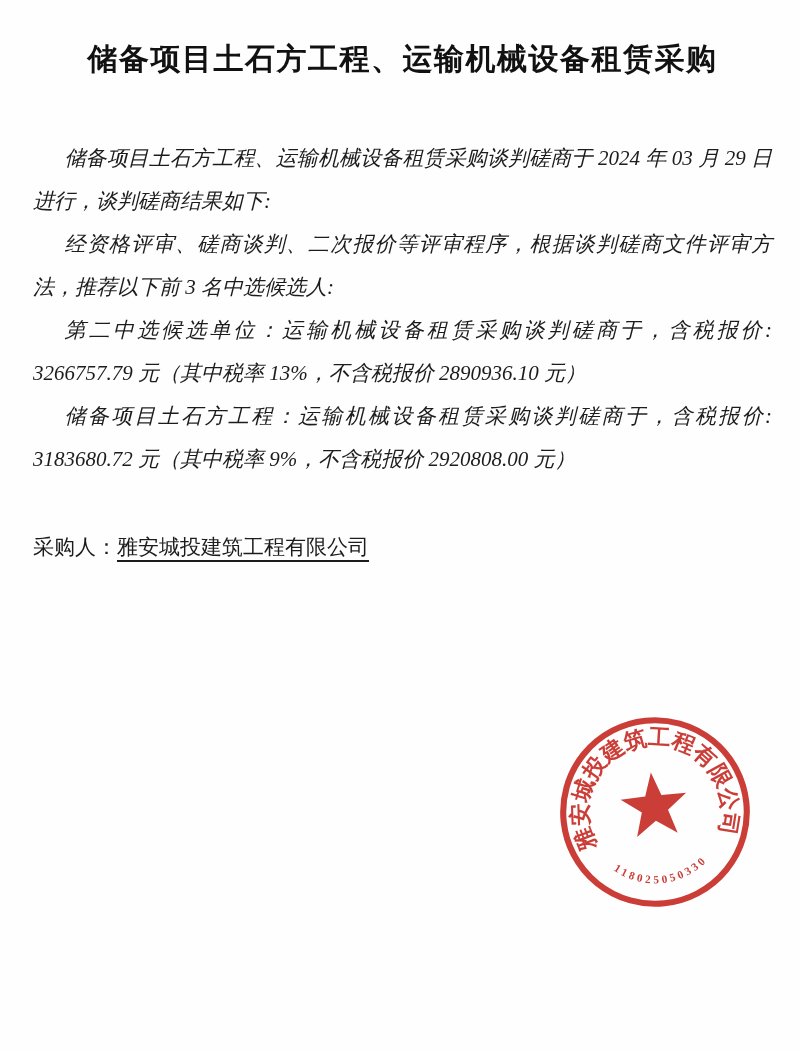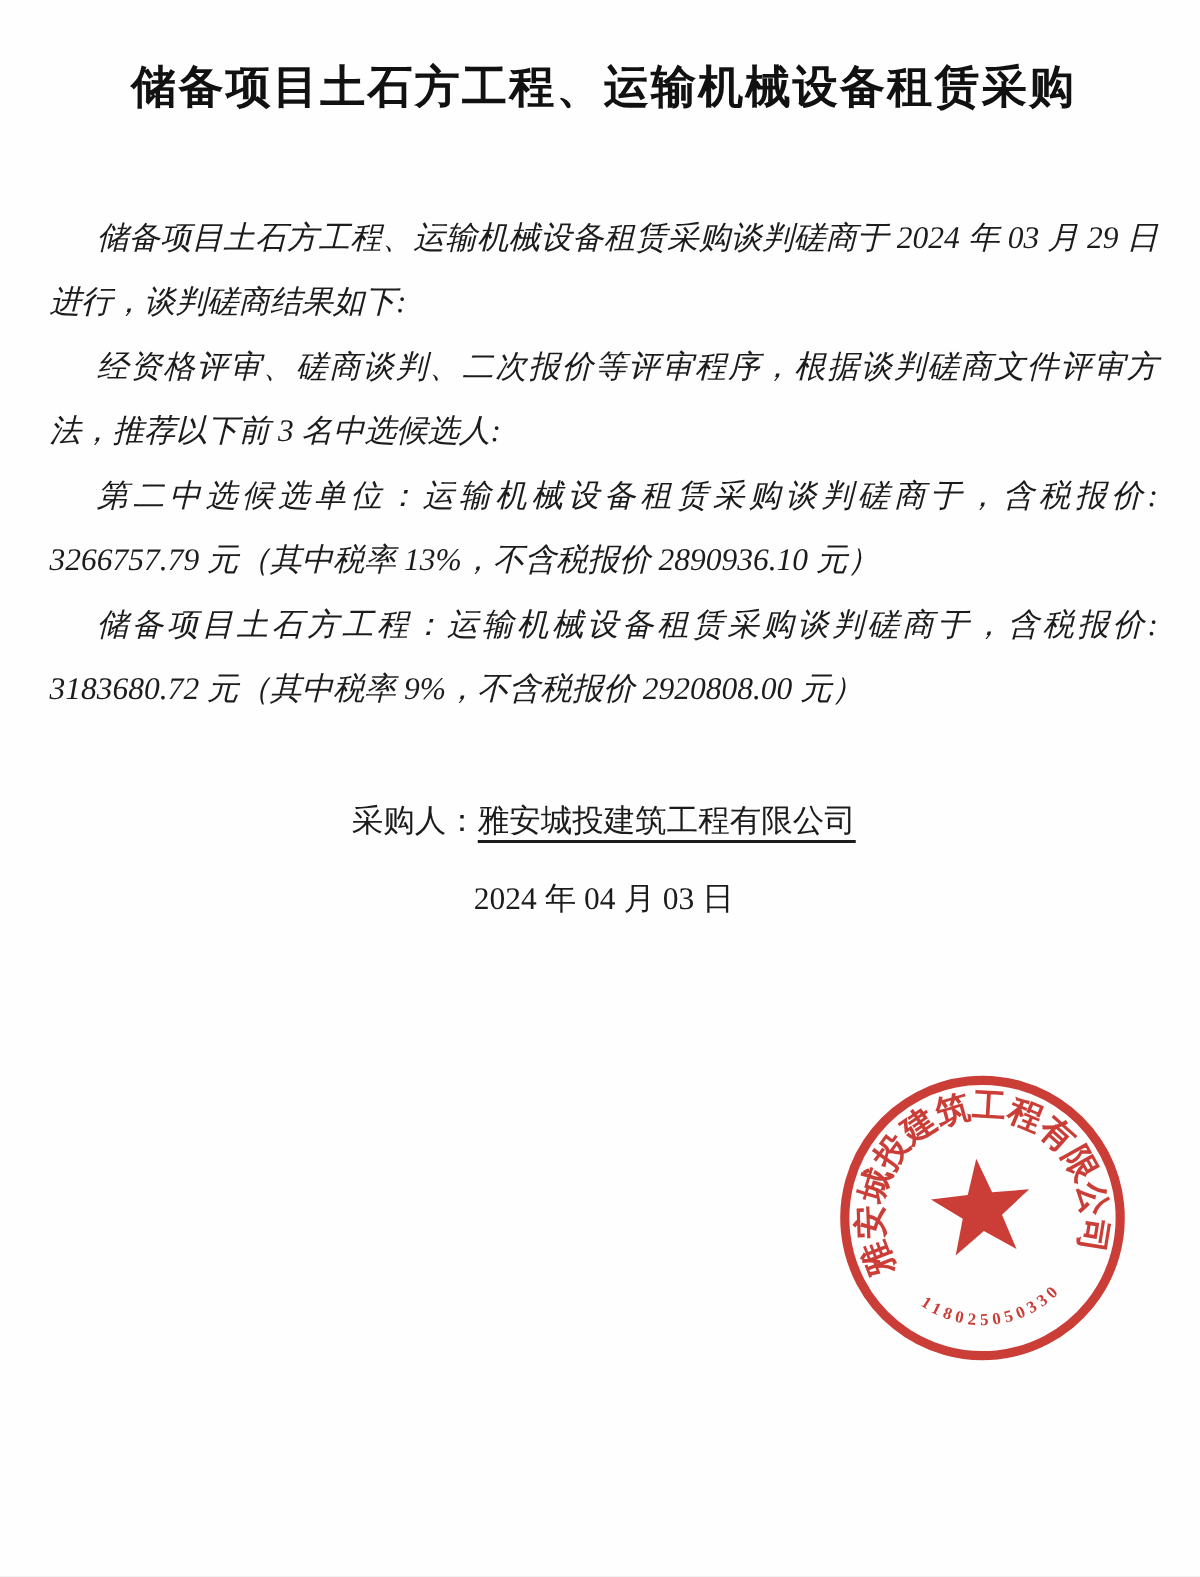--- a/index.html
+++ b/index.html
@@ -27,21 +27,21 @@
   }
   .body-text{font-size:21px;line-height:43px;}
   .para{
     margin:0;
     text-align:justify;
     text-justify:inter-character;
   }
   .para.indent{text-indent:1.5em;font-style:italic;}
   .signature{
     margin-top:40px;
-    text-align:center;
+    text-align:left;
     font-size:21px;
     line-height:52px;
   }
   .purchaser-name{
     text-decoration:underline;
     text-underline-offset:6px;
   }
   .seal{
     position:absolute;
     left:553px;top:710px;
@@ -72,21 +72,20 @@
 
 
       <p class="para indent"><span>第二中选候选单位：</span><span>运输机械设备租赁采购谈判磋商于</span><span>，含税报价: 3266757.79 元（其中税率 13%，不含税报价 2890936.10 元）</span></p>
 
       <p class="para indent"><span>储备项目土石方工程：</span><span>运输机械设备租赁采购谈判磋商于</span><span>，含税报价: 3183680.72 元（其中税率 9%，不含税报价 2920808.00 元）</span></p>
 
     </div>
 
     <div class="signature">
       <div><span>采购人：</span><span class="purchaser-name">雅安城投建筑工程有限公司</span></div>
-      <div>2024 年 04 月 03 日</div>
     </div>
 
   </div>
 
   <svg class="seal" viewBox="0 0 200 200" aria-hidden="true">
     <defs>
       <path id="sealTopArc" d="M 42.8,133 A 66,66 0 1 1 157.2,133"></path>
       <path id="sealBottomArc" d="M 42.7,140.2 A 70,70 0 0 0 157.3,140.2"></path>
     </defs>
     <circle cx="100" cy="100" r="90" fill="none" stroke="#c5231c" stroke-width="6"></circle>

